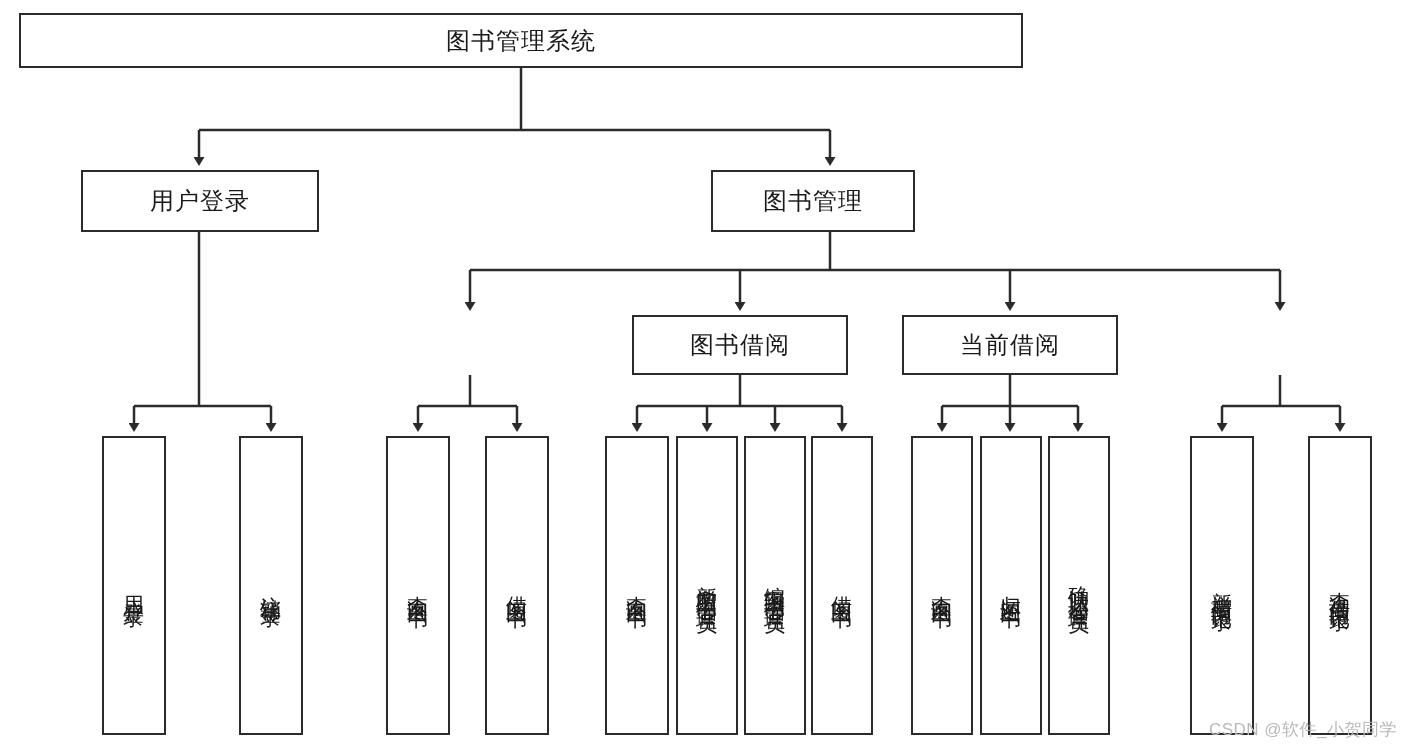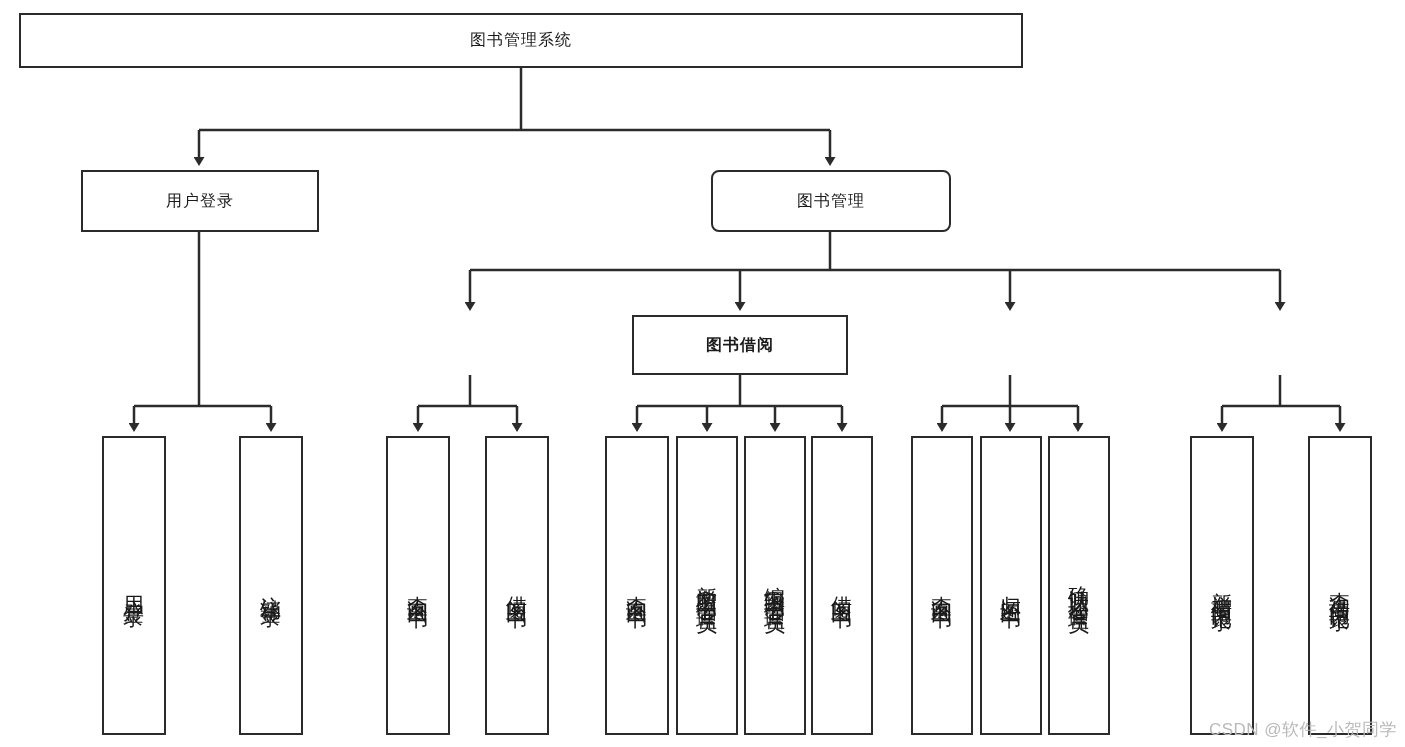--- a/index.html
+++ b/index.html
@@ -30,21 +30,21 @@
     position: absolute;
     box-sizing: border-box;
     background: #ffffff;
     border: 2px solid #2b2b2b;
     display: flex;
     align-items: center;
     justify-content: center;
     color: #1a1a1a;
   }
   .node.horiz {
-    font-size: 16px;
+    font-size: 24px;
     letter-spacing: 1px;
   }
   .node.vert {
     writing-mode: vertical-rl;
     text-orientation: upright;
     font-size: 21px;
     letter-spacing: 4px;
     line-height: 1;
     padding-top: 2px;
   }
@@ -118,26 +118,29 @@
     </g>
   </svg>
 
   <div class="node horiz" style="left:19px; top:13px; width:1004px; height:55px;">
     <span class="label">图书管理系统</span>
   </div>
 
   <div class="node horiz" style="left:81px; top:170px; width:238px; height:62px;">
     <span class="label">用户登录</span>
   </div>
-  <div class="node horiz" style="left:711px; top:170px; width:240px; height:62px;border-radius:8px;">
+  <div class="node horiz" style="left:711px; top:170px; width:204px; height:62px;">
     <span class="label">图书管理</span>
   </div>
 
-  <div class="node horiz" style="left:632px; top:315px; width:216px; height:60px;font-weight:bold;">
+  <div class="node horiz" style="left:632px; top:315px; width:216px; height:60px;">
     <span class="label">图书借阅</span>
+  </div>
+  <div class="node horiz" style="left:902px; top:315px; width:216px; height:60px;">
+    <span class="label">当前借阅</span>
   </div>
 
   <div class="node vert" style="left:102px; top:436px; width:64px; height:299px;">
     <span class="label">用户登录</span>
   </div>
   <div class="node vert" style="left:239px; top:436px; width:64px; height:299px;">
     <span class="label">注销登录</span>
   </div>
 
   <div class="node vert" style="left:386px; top:436px; width:64px; height:299px;">

